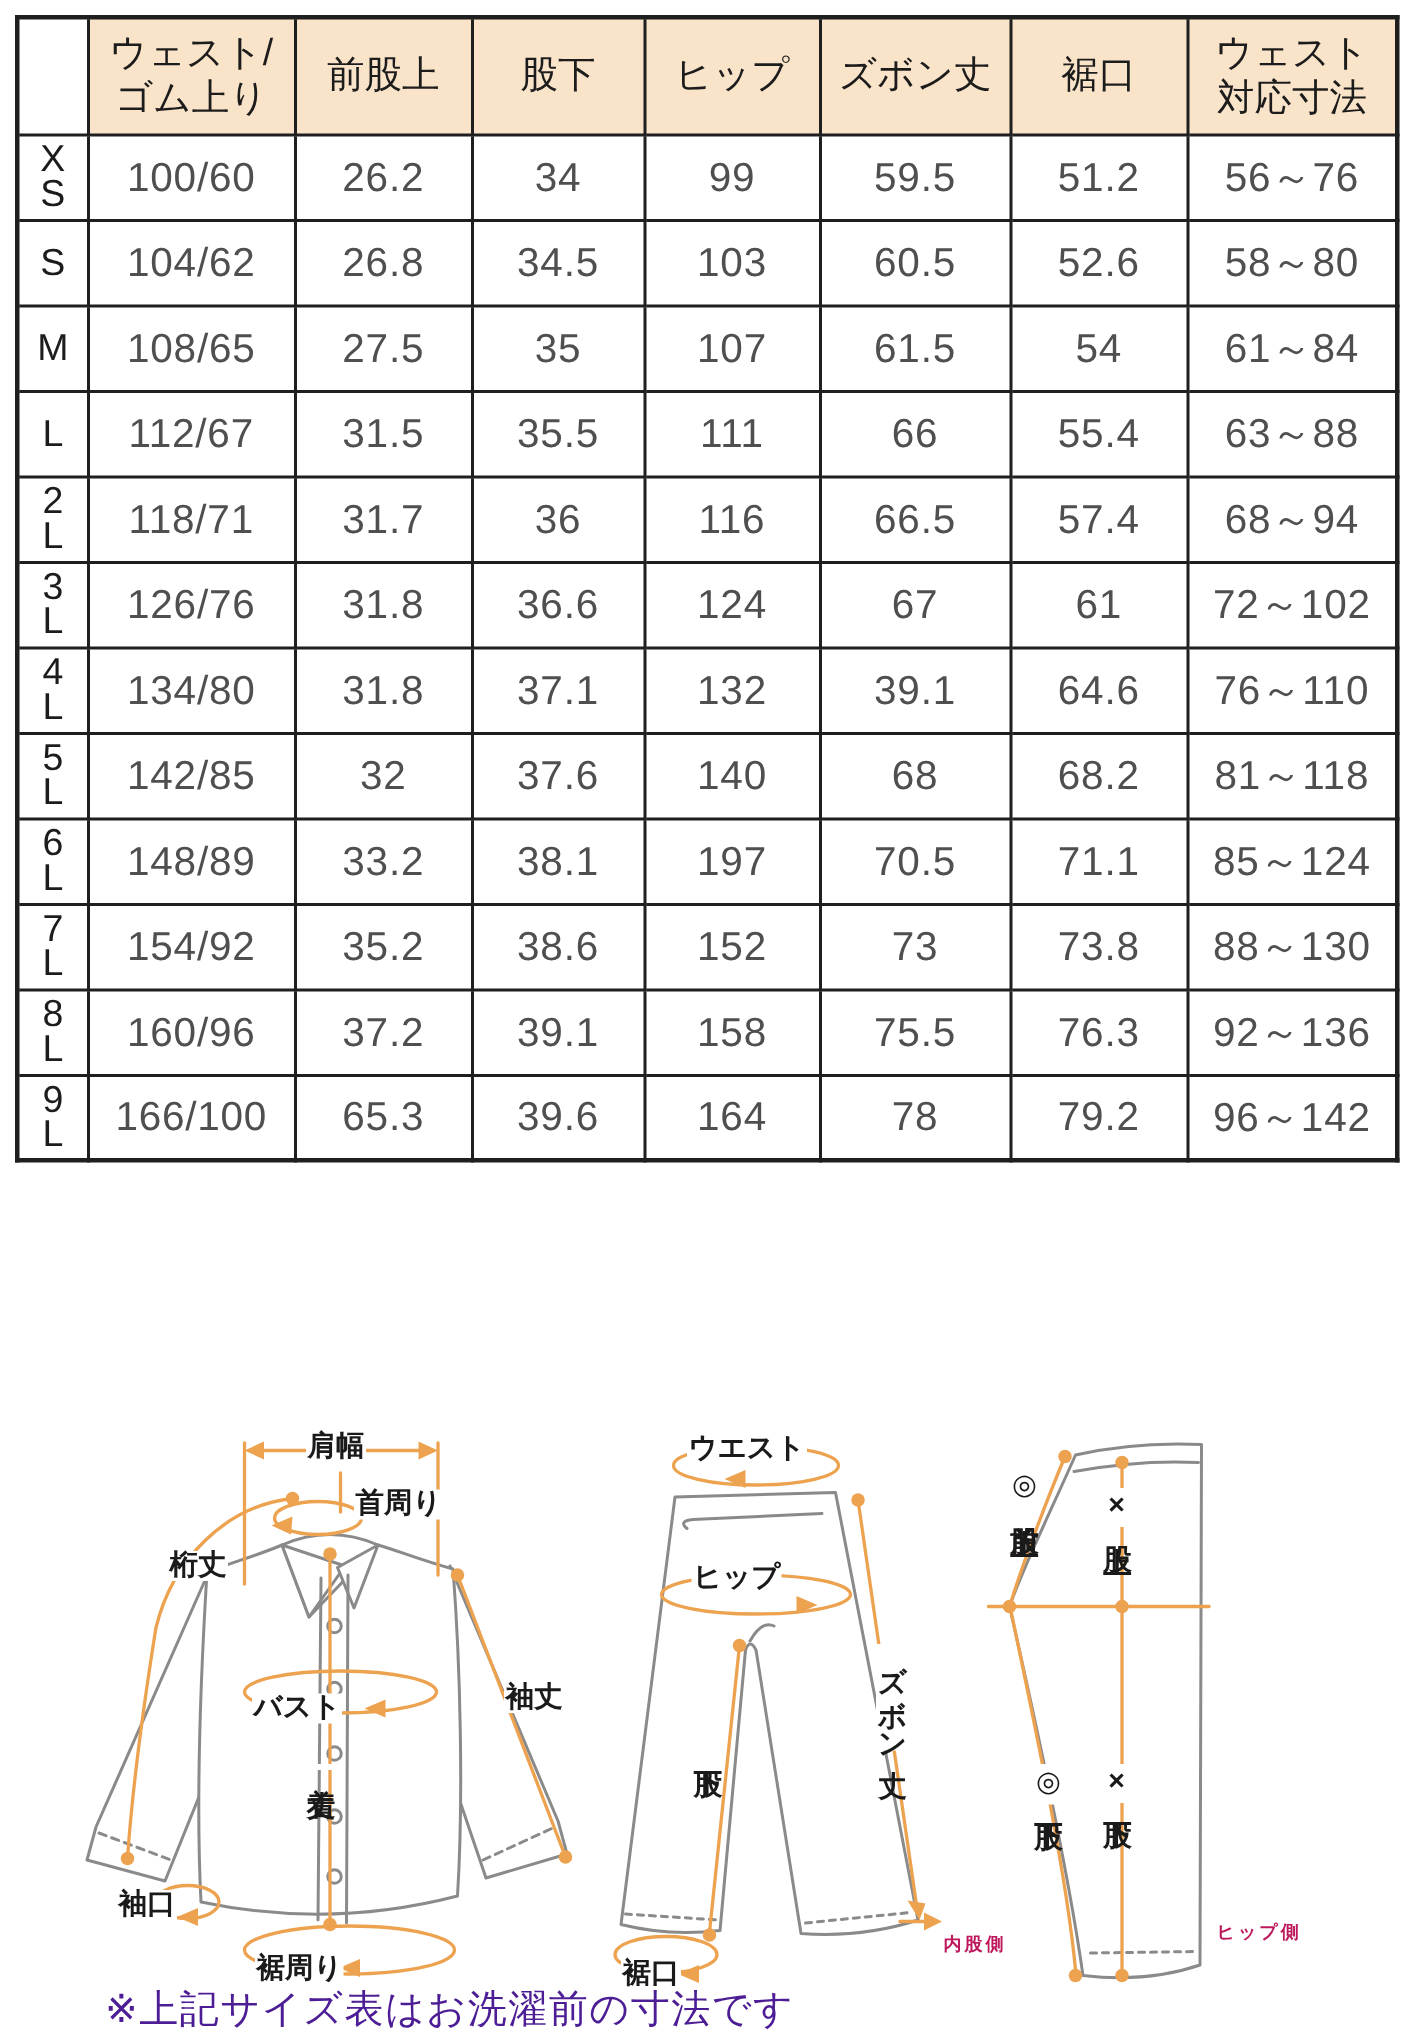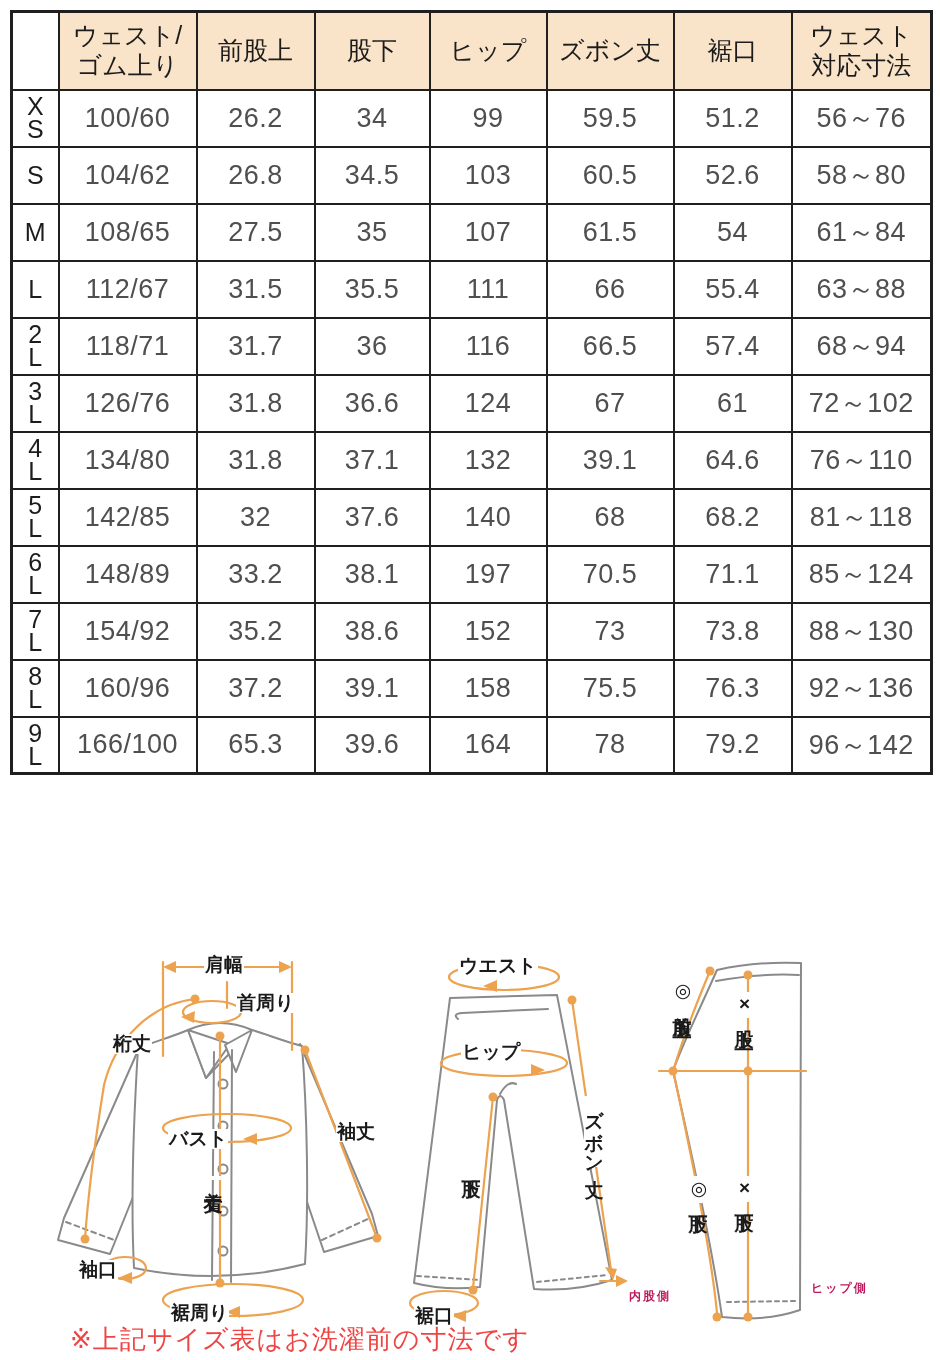--- a/index.html
+++ b/index.html
@@ -36,21 +36,21 @@
   .dlabel{
     position:absolute;font-size:19px;font-weight:bold;color:#1a1a1a;
     background:#fff;line-height:1.05;padding:0 1px;white-space:nowrap;
   }
   .dlabel.vert{
     writing-mode:vertical-rl;text-orientation:upright;letter-spacing:1px;
     white-space:normal;padding:1px 0;
   }
   .dlabel.gray{color:#be185d;background:transparent;font-size:12px;letter-spacing:2px;}
   .note{
-    position:absolute;left:70px;top:1322px;font-size:26px;color:#ef4444;
+    position:absolute;left:70px;top:1322px;font-size:26px;color:#4c1d95;
     letter-spacing:1px;font-weight:normal;
   }
 </style>
 </head>
 <body>
 
 <div class="page">
 
   <table class="size-table">
     <colgroup>

